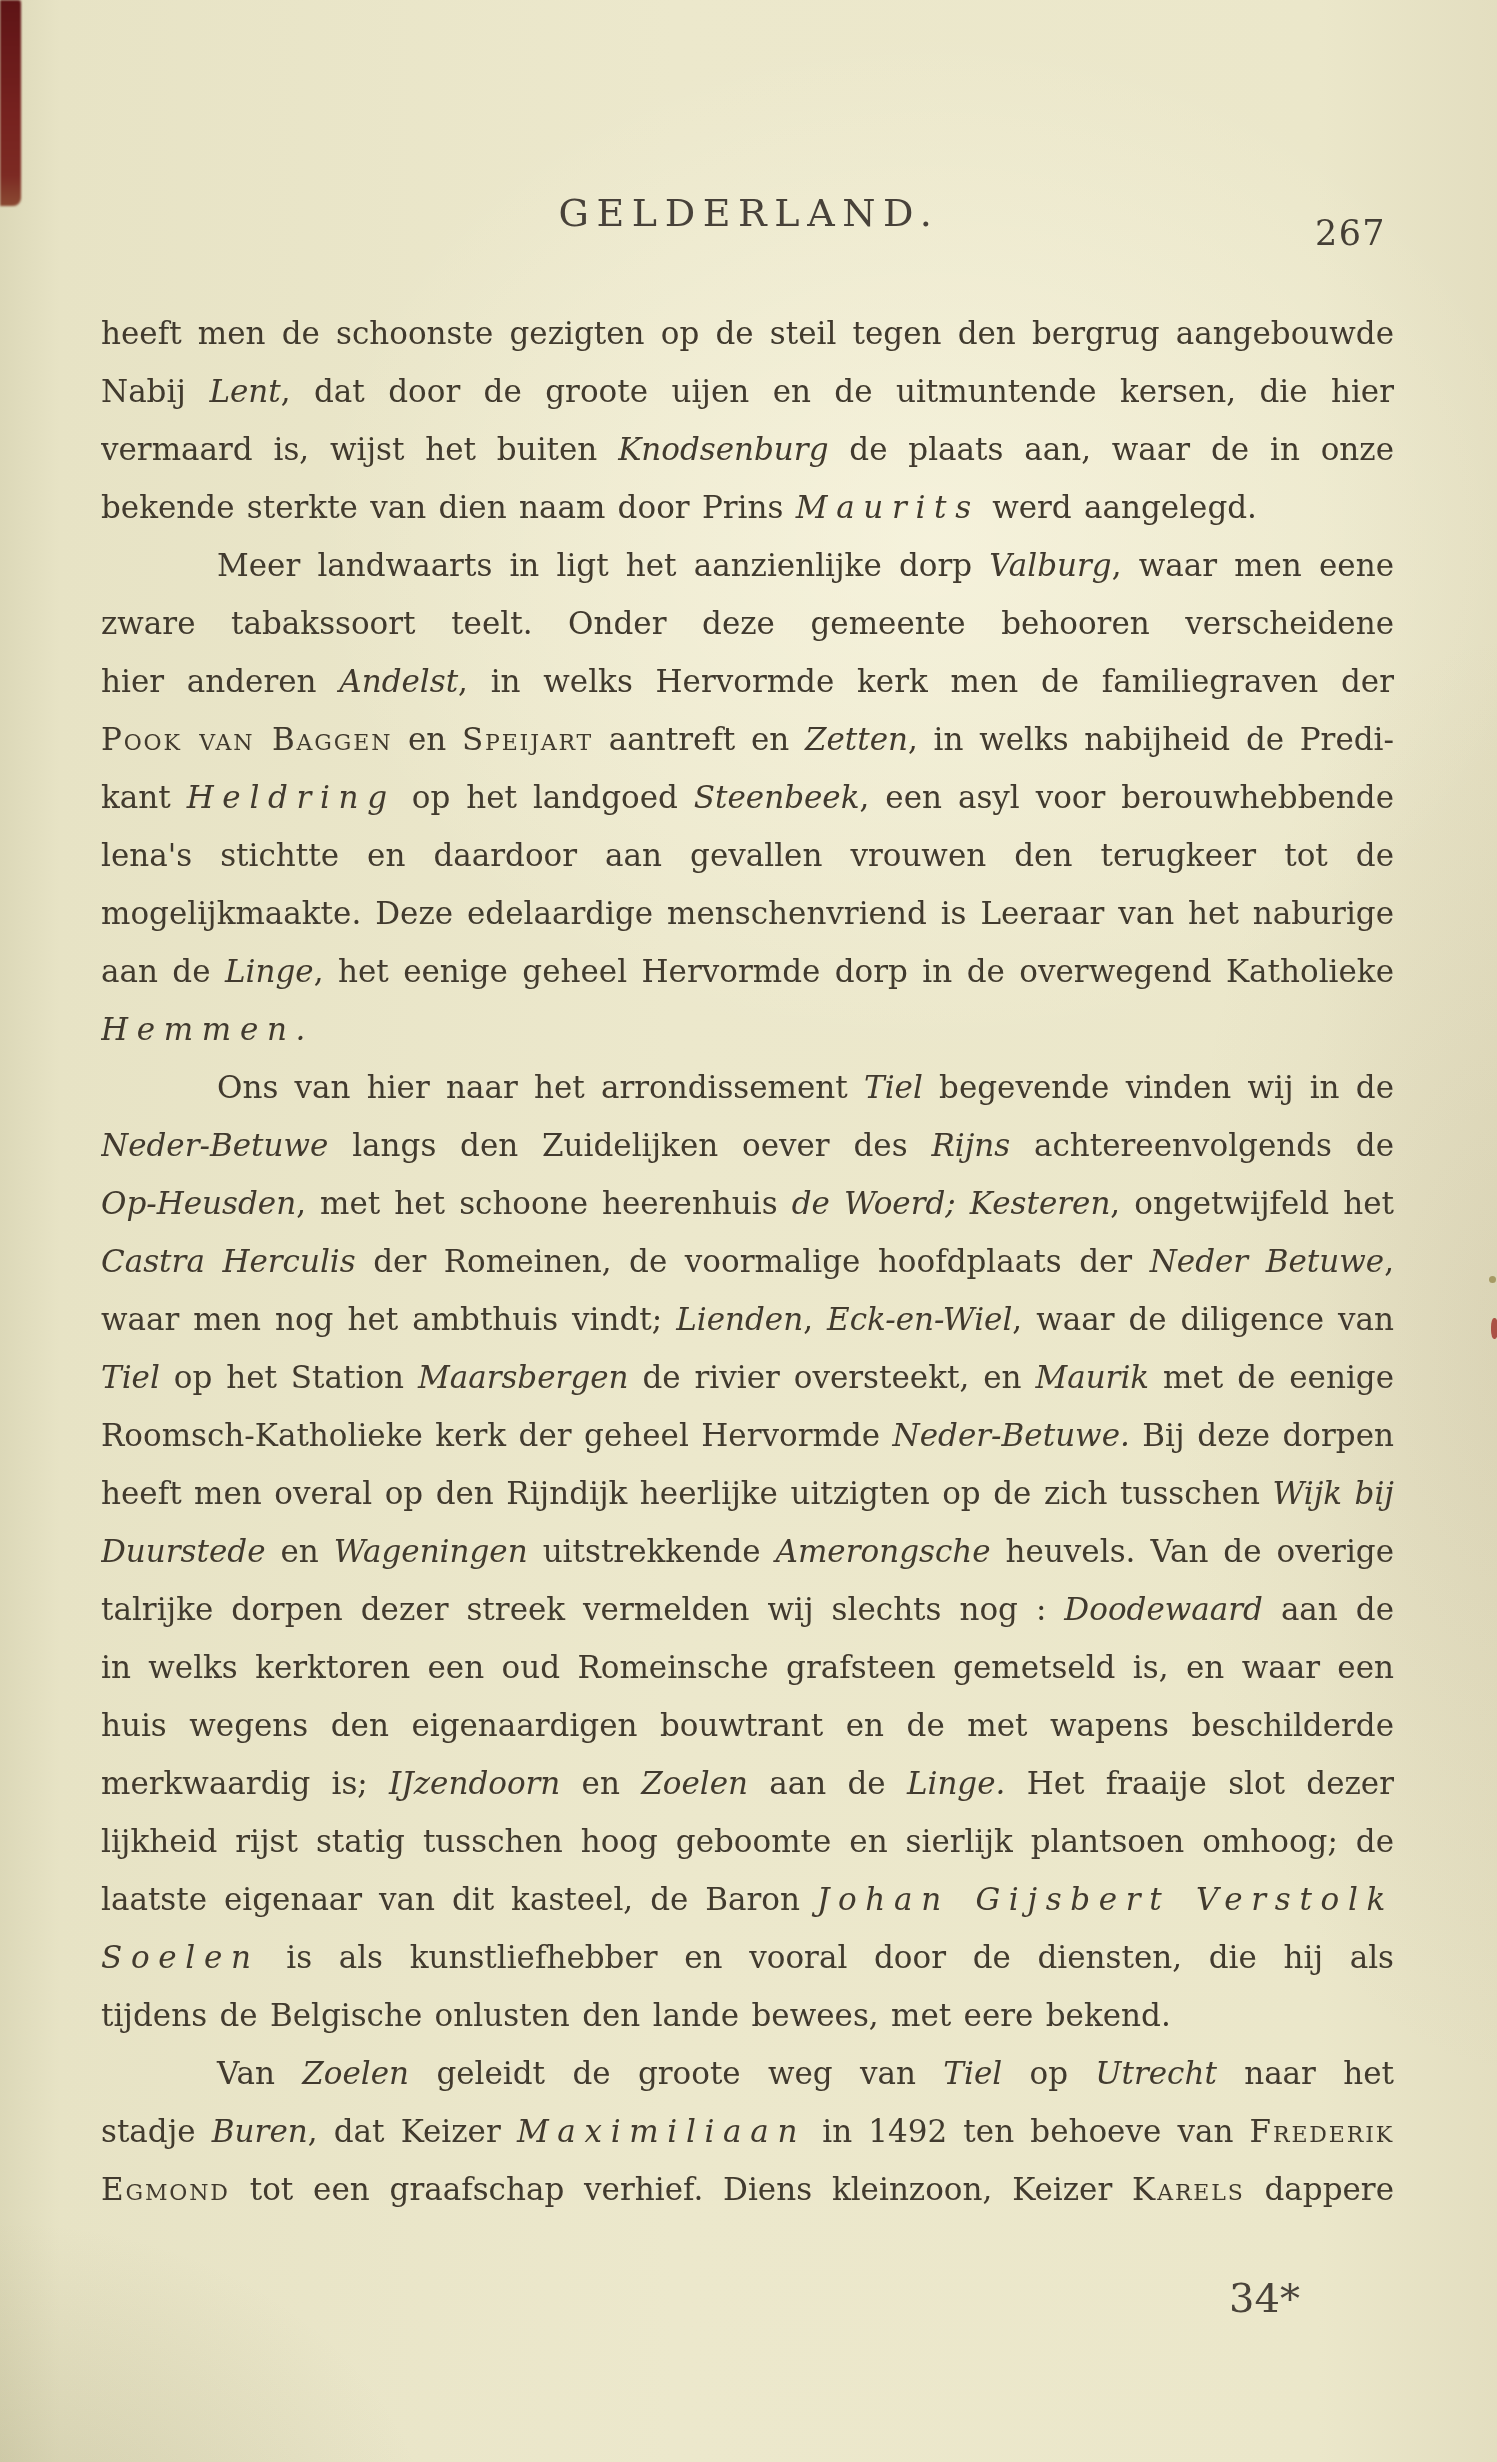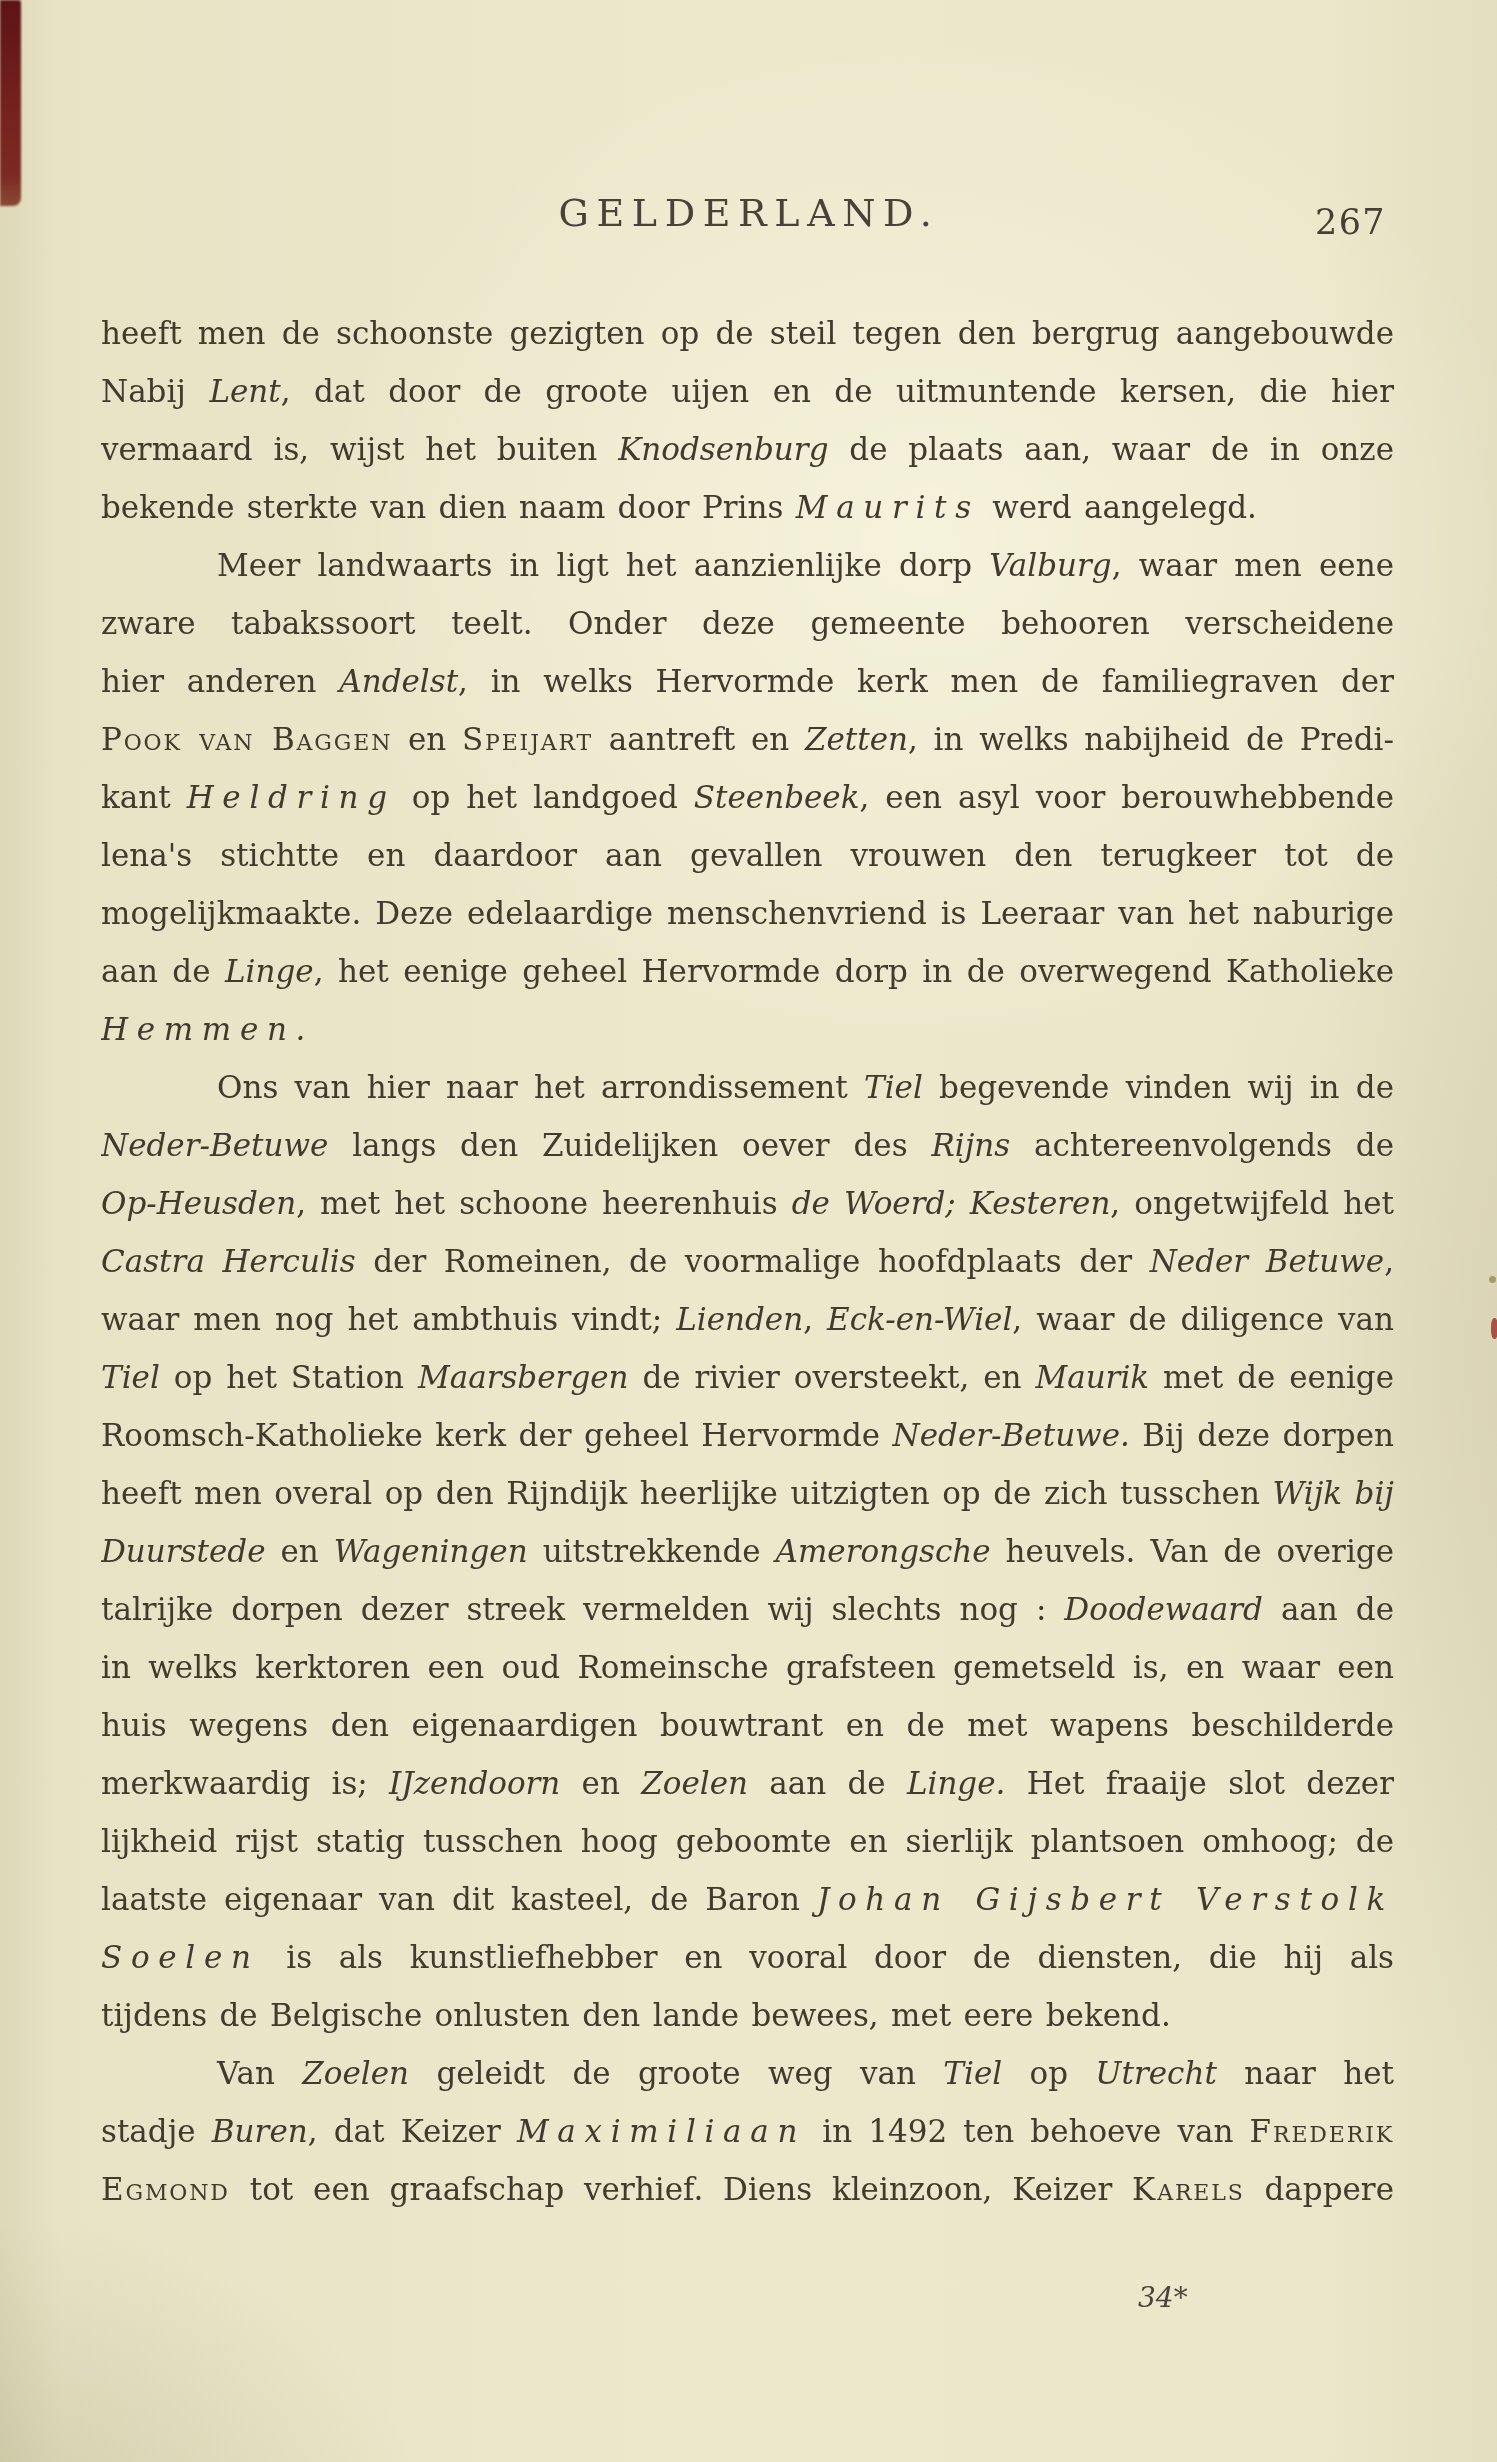--- a/index.html
+++ b/index.html
@@ -31,42 +31,42 @@
   .speck-red{
     position:absolute;left:1491px;top:1318px;width:6.5px;height:21px;
     background:#a23b31;border-radius:45%;opacity:.85;filter:blur(0.5px);
   }
   .running-head{
     position:absolute;left:0;top:191px;width:1498px;
     text-align:center;font-size:38px;line-height:45px;
     letter-spacing:.20em;color:#48423a;
   }
   .page-num{
-    position:absolute;top:200px;right:112px;
+    position:absolute;top:211px;right:112px;
     font-size:35px;line-height:44px;letter-spacing:.04em;color:#453f36;
   }
   .text-block{
     position:absolute;left:101px;top:304px;width:1293px;
     font-size:31px;color:#413a2e;
     word-spacing:.08em;
   }
   .para{margin:0;}
   .line{
     height:58px;line-height:58px;overflow:hidden;
     text-align:justify;text-align-last:left;
     white-space:normal;
   }
   .line.full{text-align-last:justify;}
   .line.indent{padding-left:116px;}
   .it{font-style:italic;}
   .sc{font-variant:small-caps;letter-spacing:.06em;}
   .ls{letter-spacing:.28em;font-style:italic;}
   .sig{
     position:absolute;left:1138px;top:2278px;width:162px;
-    text-align:left;font-size:28px;line-height:40px;color:#4a443a;font-style:italic;
+    text-align:right;font-size:40px;line-height:40px;color:#4a443a;
   }
 </style>
 </head>
 <body>
 
 <div class="page">
   <div class="binding"></div>
   <div class="speck-olive"></div>
   <div class="speck-red"></div>
 

